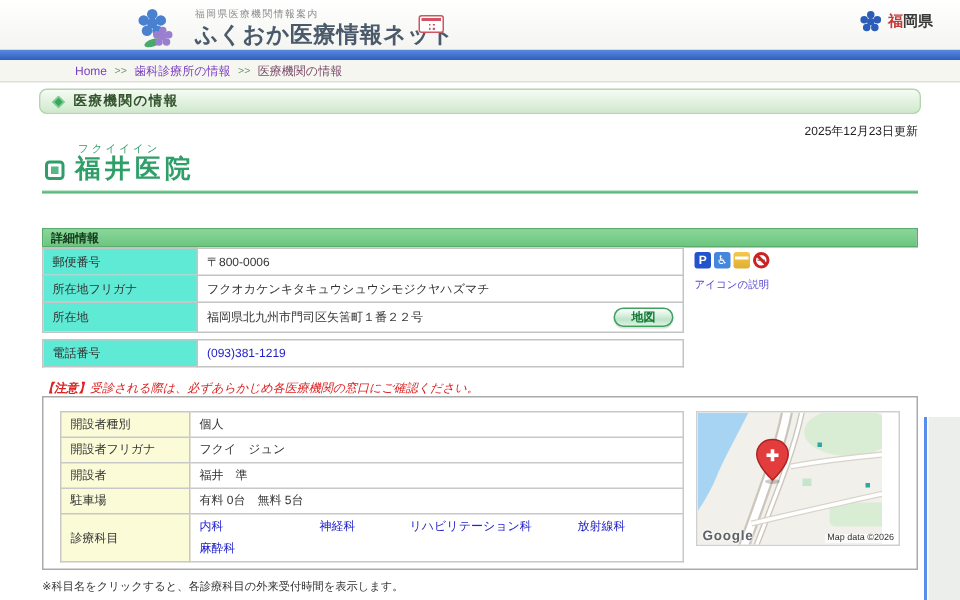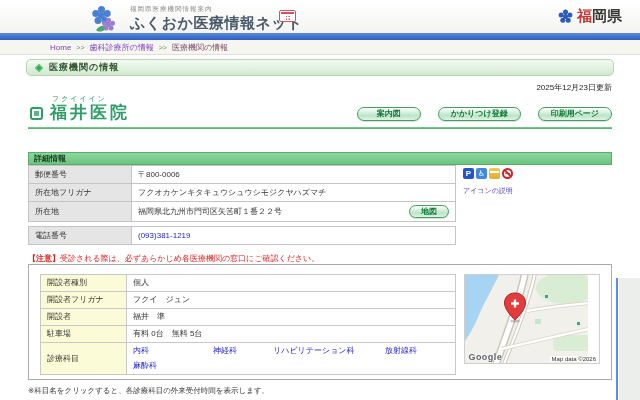--- a/index.html
+++ b/index.html
@@ -22,21 +22,21 @@
   .site-tagline { font-size:6.5px; color:#8a8a8a; letter-spacing:1px; margin-top:3px; }
   .site-title { font-size:15px; font-weight:bold; color:#4b5a6b; letter-spacing:0.5px; }
   .ambulance-icon { position:absolute; left:279px; top:10px; width:17px; height:12px;
     background:#fff; border:1px solid #d05560; border-radius:2px; }
   .ambulance-icon .amb-stripe { position:absolute; left:1px; right:1px; top:1px; height:2px; background:#d05560; }
   .ambulance-icon .amb-cross { position:absolute; left:6px; top:5px; width:4px; height:4px;
     background:linear-gradient(#fff,#fff) center/4px 1.5px no-repeat, linear-gradient(#fff,#fff) center/1.5px 4px no-repeat, #d05560; }
   .pref-logo { position:absolute; right:18px; top:7px; display:flex; align-items:center; }
   .blossom.pref { width:5px; height:5px; background:#2b5cb8; margin-right:9px; margin-left:5px;
     box-shadow:0 -4.6px 0 #2b5cb8, 4.4px -1.4px 0 #2b5cb8, 2.7px 3.8px 0 #2b5cb8, -2.7px 3.8px 0 #2b5cb8, -4.4px -1.4px 0 #2b5cb8; }
-  .pref-text { font-size:15px; font-weight:bold; color:#3a3a3a; }
+  .pref-text { font-size:10px; font-weight:bold; color:#3a3a3a; }
   .pref-text .first { color:#c23a3a; }
   .blue-bar { height:7px; background:linear-gradient(#5c8ae0,#2f5fc0); }
   
   .breadcrumb { height:15px; background:#f6f6f1; border-bottom:1px solid #e0e0da;
     display:flex; align-items:center; padding-left:50px; font-size:8px; gap:5px; }
   .crumb { color:#7a3fbf; text-decoration:none; }
   .crumb.current { color:#7a4a66; }
   .crumb-sep { color:#6a8f6a; font-size:7px; }
   
   .section-bar { margin:4px 26px 0; height:17px; border:1px solid #b5d4b0; border-radius:5px;
@@ -59,41 +59,41 @@
     background:linear-gradient(#fdfffd,#bce4c8 65%,#dff3e5); color:#0f7a35;
     font-size:8px; font-weight:bold; cursor:pointer; box-shadow:0 1px 1px rgba(0,0,0,0.15); }
   .green-rule { height:2px; background:linear-gradient(#7fcf97,#4fae6f); margin-top:4px; }
   
   .details-header { margin-top:23px; height:13px; background:linear-gradient(#8ad79b,#6cc57f);
     border:1px solid #5aab6c; display:flex; align-items:center; padding-left:5px;
     font-size:8px; font-weight:bold; color:#143a1c; }
   .details-flex { display:flex; margin-top:0; }
   table.kv { border-collapse:collapse; width:428px; font-size:8px; }
   table.kv td { border:1px solid #c4c4c4; padding:3px 6px; vertical-align:middle; }
-  table.kv td.k { width:103px; background:#e5e5e5; color:#333; }
+  table.kv td.k { width:103px; background:#5eead4; color:#333; }
   table.kv td.v { background:#fff; color:#333; }
   table.kv.phone-tbl { margin-top:4px; }
   .addr-cell { display:flex; align-items:center; justify-content:space-between; }
   .map-btn { min-width:40px; height:13px; padding:0 9px; font-size:8px; }
   .phone-link { color:#2222cc; text-decoration:none; }
   .icons-col { margin-left:7px; padding-top:3px; }
   .facility-icons { display:flex; gap:2px; }
   .fi { width:11px; height:11px; border-radius:2px; position:relative; display:inline-flex;
     align-items:center; justify-content:center; font-size:8px; font-weight:bold; color:#fff; }
   .fi.parking { background:#2255cc; }
   .fi.wheelchair { background:#4488dd; font-size:8px; }
   .fi.card { background:linear-gradient(#f4c84a,#e0ae32); }
   .fi.card i { position:absolute; left:1px; right:1px; top:3px; height:2px; background:#fff; }
   .fi.nosmoke { background:#fff; border:2px solid #cc2222; border-radius:50%; }
   .fi.nosmoke .cig { position:absolute; left:1px; top:3px; width:5px; height:1.5px; background:#888; }
   .fi.nosmoke .slash { position:absolute; left:-1px; top:2.8px; width:9px; height:1.8px;
     background:#cc2222; transform:rotate(45deg); }
   .icon-help { display:inline-block; margin-top:3px; font-size:7px; color:#5544cc; text-decoration:none; }
   
-  .notice { margin-top:8px; font-size:8px; color:#dd2222; }
+  .notice { margin-top:8px; font-size:8px; color:#dd2222;font-style:italic; }
   .notice b { font-weight:bold; }
   
   .tabs { display:flex; align-items:flex-end; gap:5px; margin-top:9px; position:relative; z-index:2; }
   .tab { background:linear-gradient(#a7ddb4,#8fd3a0); border:1px solid #6fae83; border-bottom:none;
     border-radius:4px 4px 0 0; height:17px; display:flex; flex-direction:column; align-items:center;
     justify-content:center; color:#1c4a2a; font-size:8px; padding:0 9px; min-width:58px; cursor:pointer; }
   .tab.active { background:#fff; border-color:#9a9a9a; height:21px; font-weight:bold; color:#222;
     margin-bottom:-1px; min-width:74px; }
   .tab.two-line { height:21px; font-size:7px; line-height:1.15; }
   
@@ -162,25 +162,20 @@
 
   <div class="hosp-row">
     <div class="hosp-left">
       <span class="hosp-icon">
           <i></i>
         </span>
       <span>
         <div class="furigana">フクイイイン</div>
         <div class="hosp-name">福井医院</div>
       </span>
-    </div>
-    <div class="btn-row">
-      <button class="pill-btn">案内図</button>
-      <button class="pill-btn">かかりつけ登録</button>
-      <button class="pill-btn">印刷用ページ</button>
     </div>
   </div>
   <div class="green-rule"></div>
 
   <div class="details-header">詳細情報</div>
 
   <div class="details-flex">
     <div>
       <table class="kv">
         <tbody>

